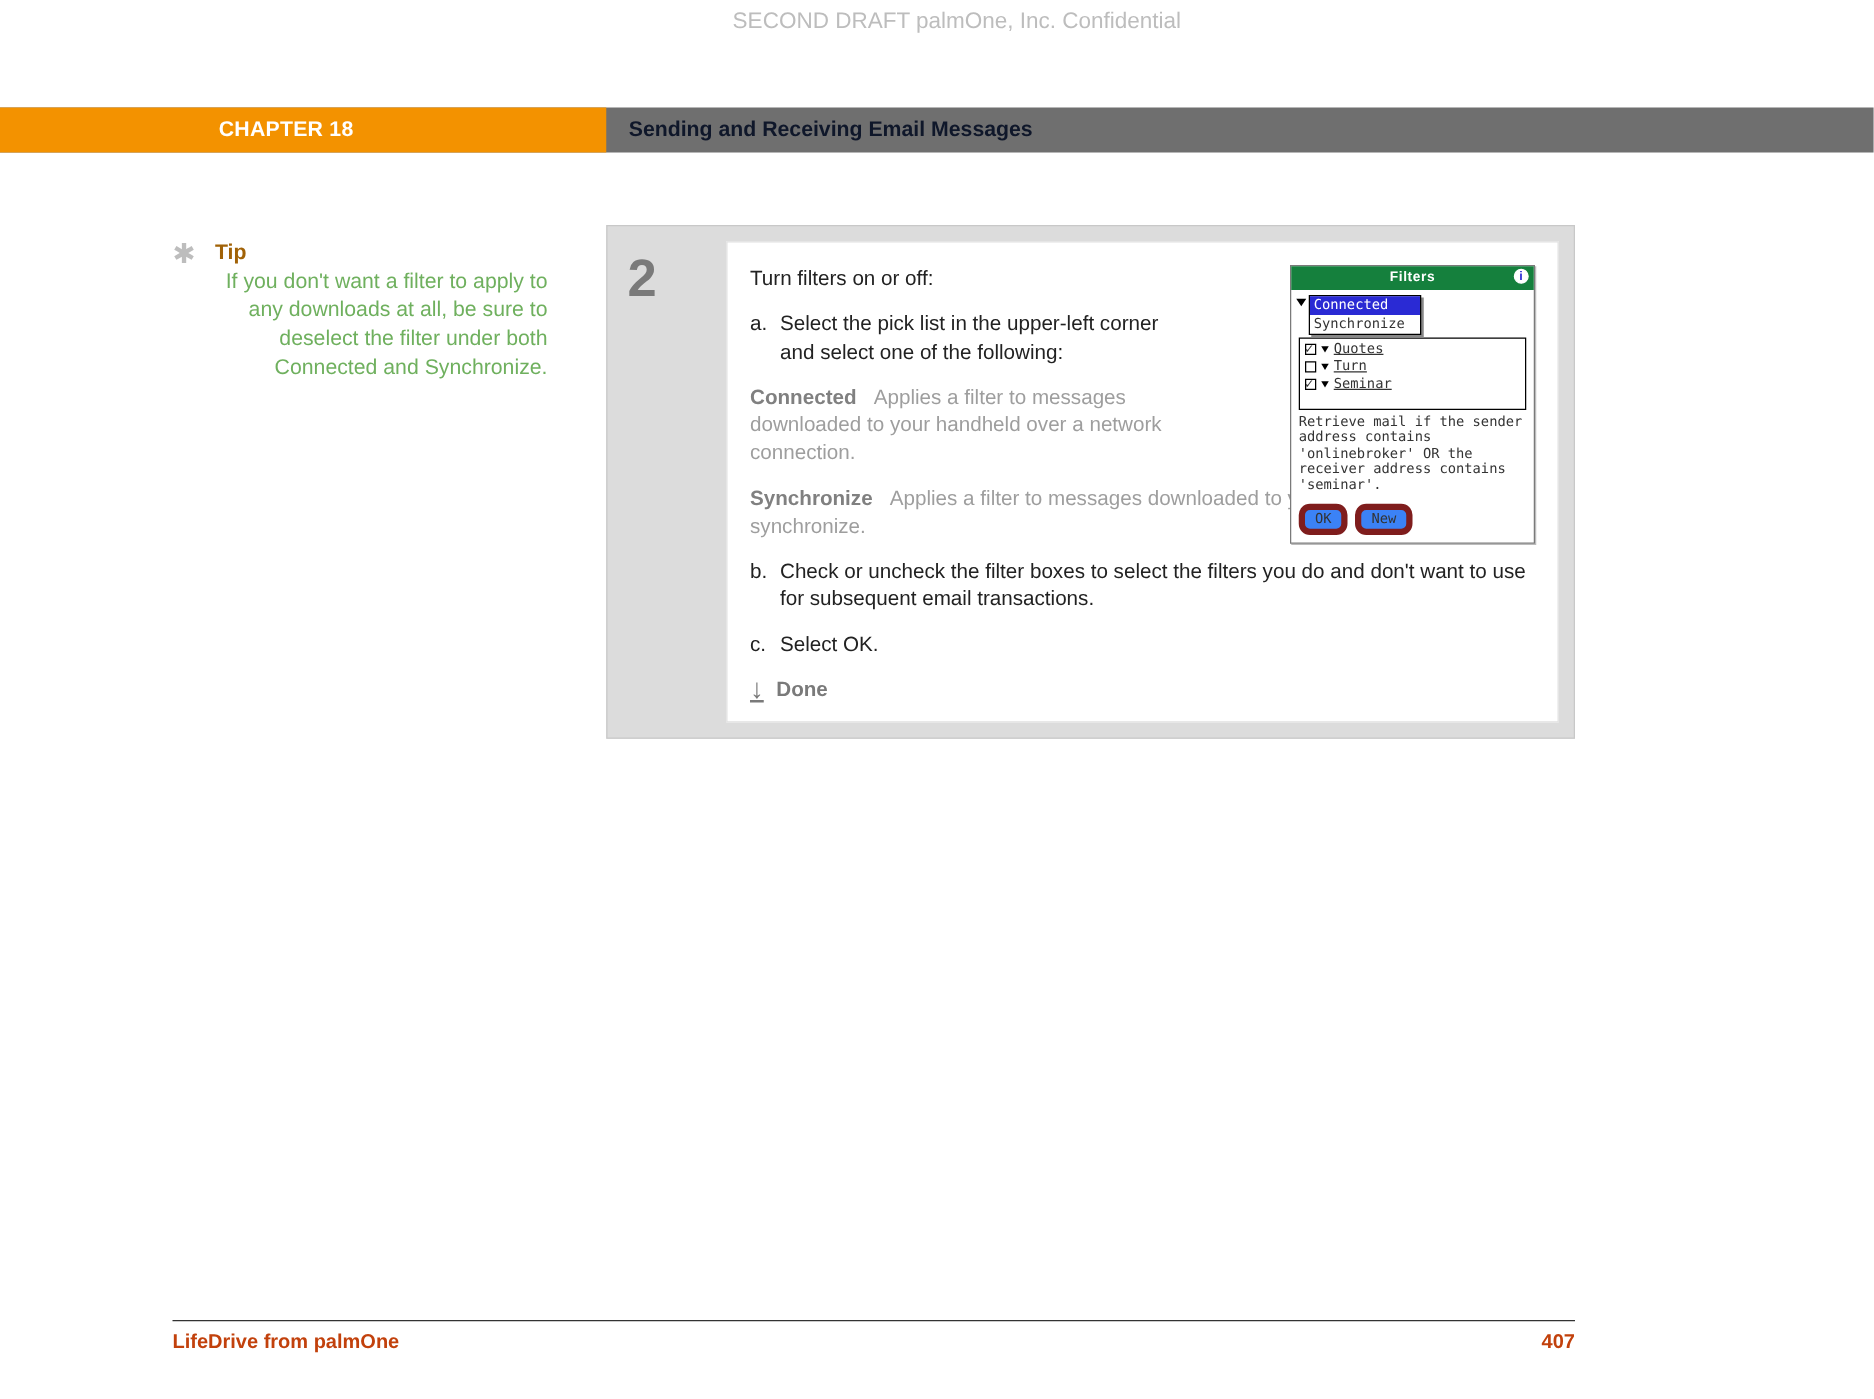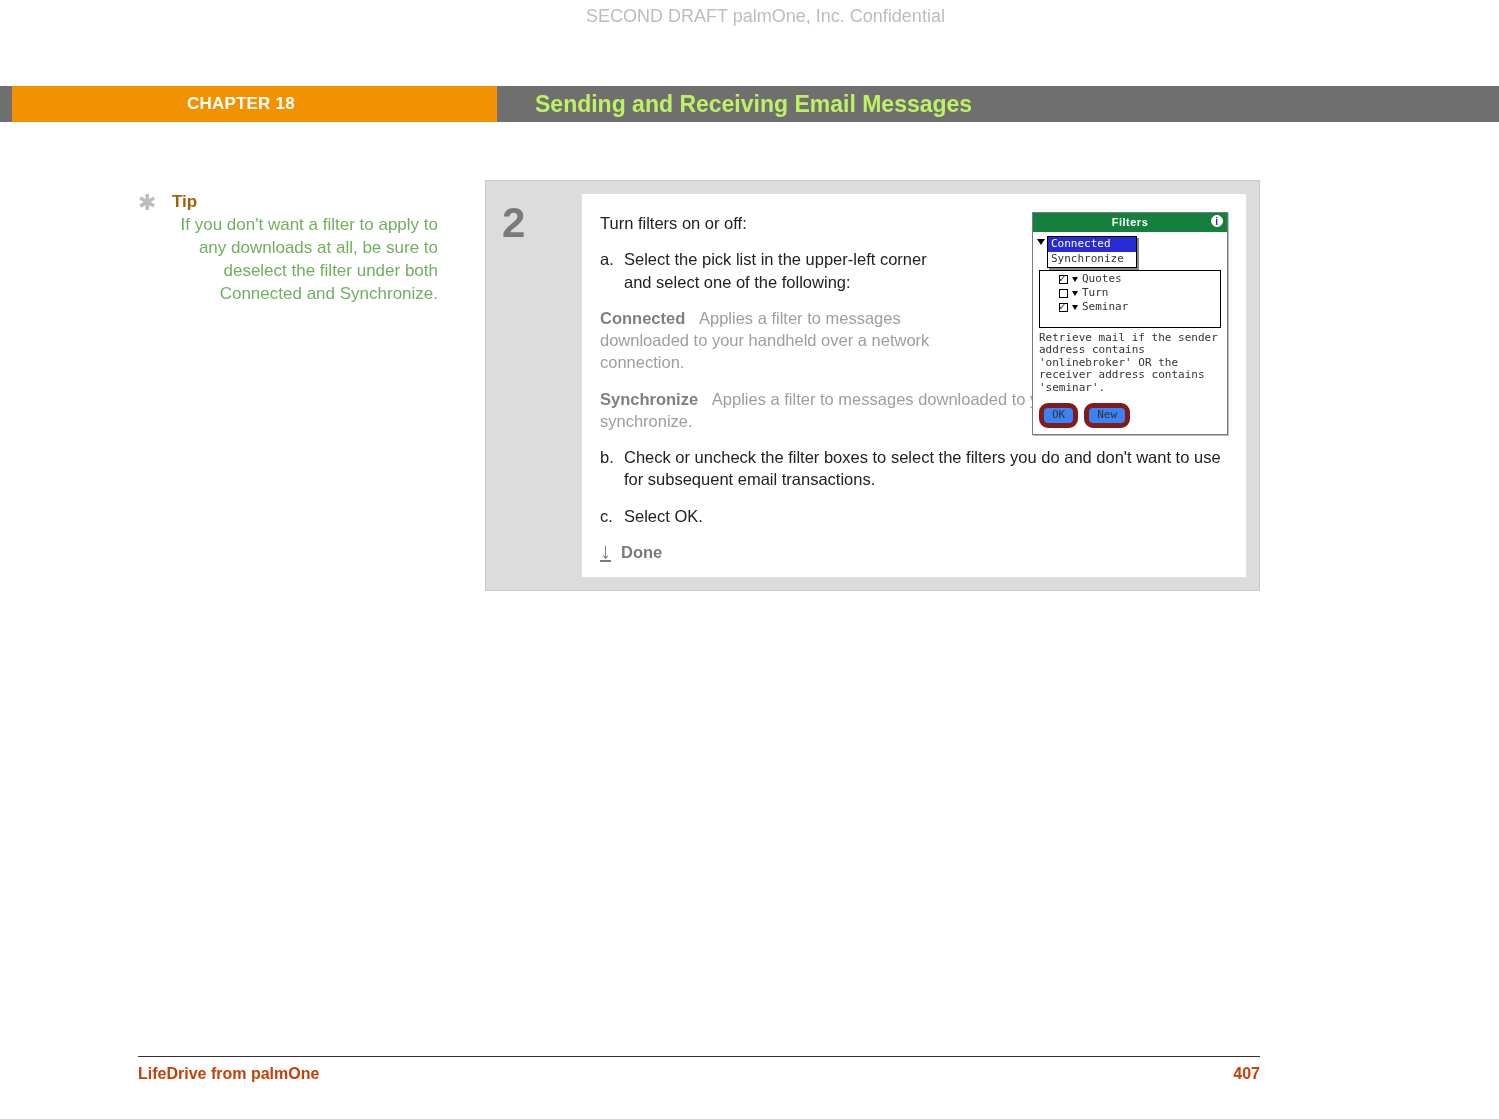--- a/index.html
+++ b/index.html
@@ -21,43 +21,41 @@
     font-size: 18px;
   }
   .header-bar {
     position: absolute;
     top: 86px;
     left: 0;
     width: 100%;
     height: 36px;
     background: #6f6f6f;
     display: flex;
-    padding-left: 12px;
   }
   .chapter-box {
     width: 485px;
     height: 36px;
     background: #f39200;
     color: #ffffff;
     font-weight: bold;
     font-size: 17px;
     padding-left: 175px;
     display: flex;
     align-items: center;
     letter-spacing: .2px;
   }
   .section-title-box {
     flex: 1;
     display: flex;
     align-items: center;
     padding-left: 18px;
-    color: #bef264;
-    font-weight: bold;
-    font-size: 23px;
-    margin-left: 20px;
+    color: #0f172a;
+    font-weight: bold;
+    font-size: 17px;
   }
 
   
   .tip {
     position: absolute;
     top: 192px;
     left: 138px;
     width: 300px;
   }
   .tip-star {
@@ -189,22 +187,23 @@
     box-shadow: 2px 2px 0 #888;
     width: 90px;
   }
   .dropdown .sel {
     background: #2a2ad4; color: #fff; padding: 0 3px;
   }
   .dropdown .opt { padding: 0 3px; }
   .filter-list-box {
     border: 1px solid #000;
     margin: 2px 0 4px 0;
-    padding: 2px 3px 14px 19px;
+    padding: 2px 3px 14px 4px;
     height: 58px;
+    text-decoration: underline;
   }
   .fl-row { display:flex; align-items:center; gap:4px; height:14px; }
   .chk { display:inline-block; width:9px; height:9px; border:1px solid #000; position:relative; }
   .chk.on::after { content:"✓"; position:absolute; left:-1px; top:-4px; font-size:11px; }
   .mini-arrow { width:0;height:0;border-left:3px solid transparent;border-right:3px solid transparent;border-top:5px solid #000; display:inline-block;}
   .dev-desc {
     font-size: 11px;
     line-height: 1.15;
     margin: 4px 0 8px 0;
   }

